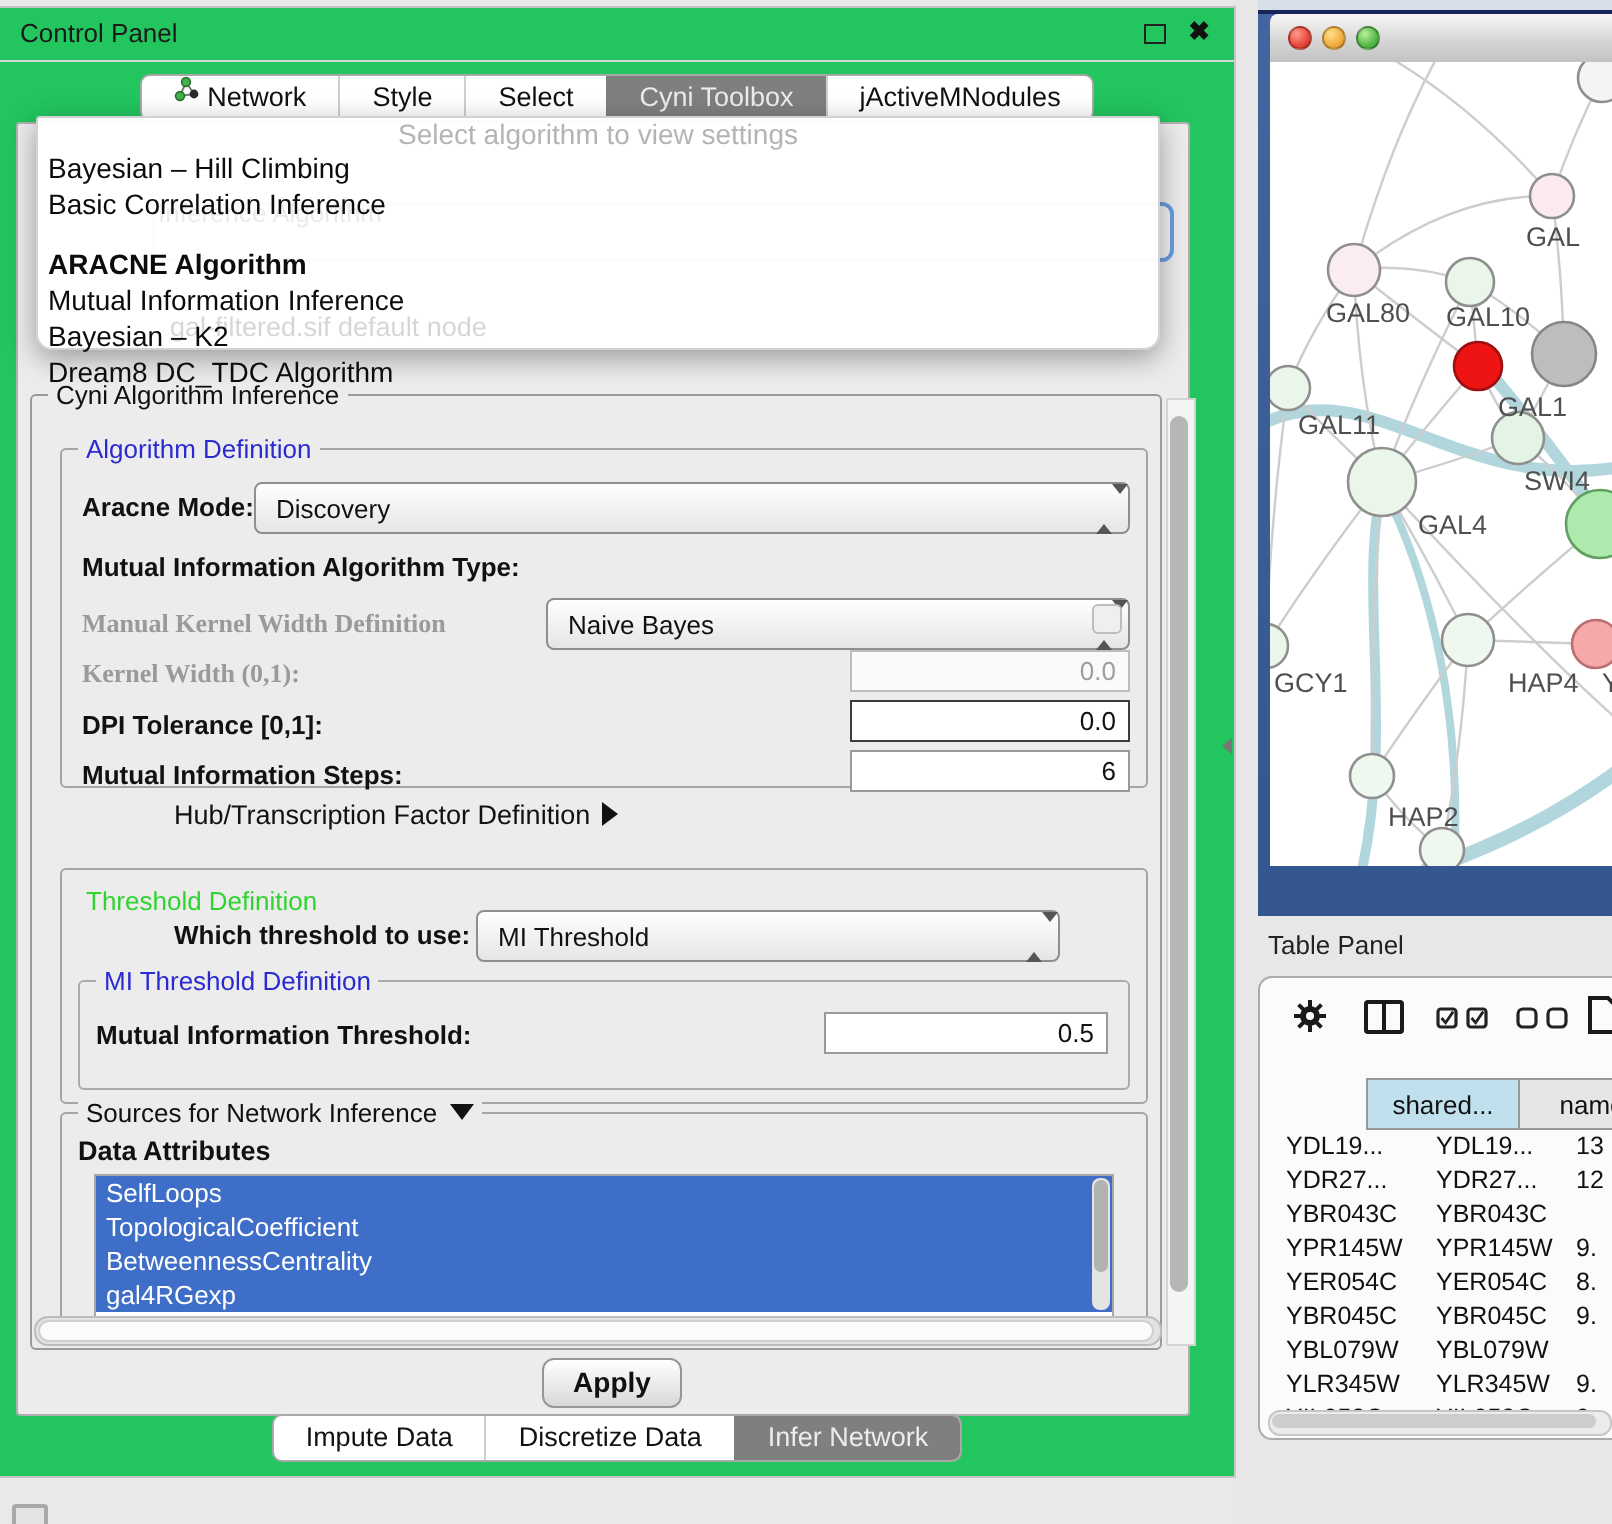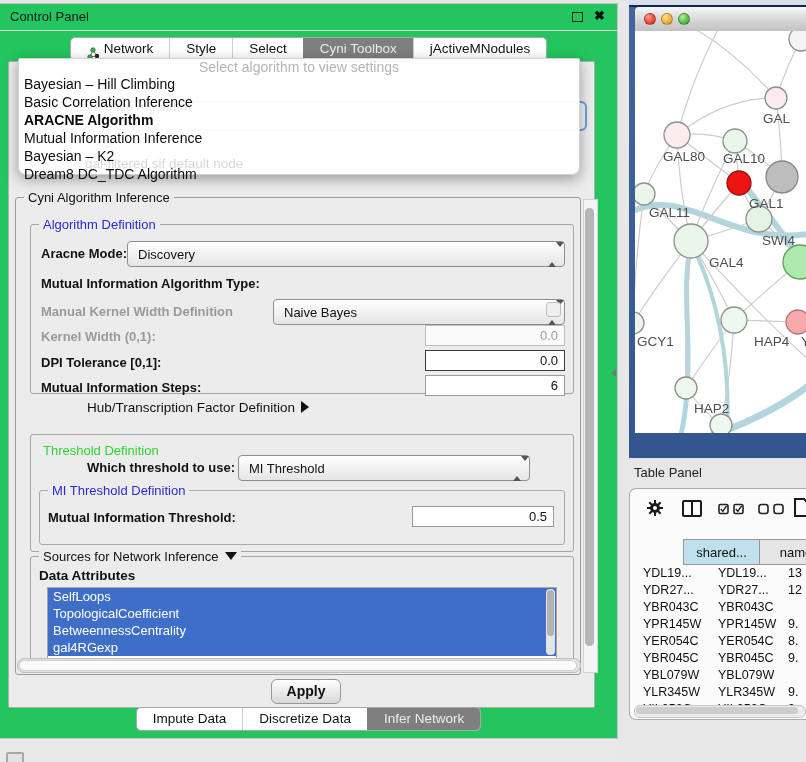--- a/index.html
+++ b/index.html
@@ -15,38 +15,38 @@
   .ctl-titlebar{position:absolute;left:0;top:0;width:100%;height:26px;border-bottom:1px solid #d6d6d6;}
   .ctl-title{position:absolute;left:10px;top:0;line-height:26px;font-size:13px;color:#1a1a1a;}
   .float-icon{position:absolute;right:34px;top:8px;width:9px;height:8px;border:1.5px solid #222;background:transparent;}
   .close-icon{position:absolute;right:12px;top:4px;font-size:13px;font-weight:bold;color:#111;}
 
   
   .tabbar{position:absolute;left:0;width:100%;display:flex;justify-content:center;}
   .tabbar.top{top:33px;}
   .tabbar.bottom{top:703px;}
   .tabgroup{display:flex;background:#fff;border:1px solid #a8a8a8;border-radius:5px;overflow:hidden;height:22px;}
-  .tab{padding:0 16px;line-height:22px;font-size:13.5px;color:#111;display:flex;align-items:flex-end;gap:4px;border-left:1px solid #cfcfcf;}
+  .tab{padding:0 16px;line-height:22px;font-size:13.5px;color:#111;display:flex;align-items:flex-start;gap:4px;border-left:1px solid #cfcfcf;}
   .tab:first-child{border-left:none;}
   .tab.sel{background:#7f7f7f;color:#ececec;border-left-color:#7f7f7f;}
 
   
   .content{position:absolute;left:8px;top:57px;width:585px;height:645px;border:1px solid #b0b0b0;border-radius:2px;background:#ececec;}
 
   
   .ghost-combo{position:absolute;left:67px;top:39px;width:507px;height:26px;border:2px solid #6a9fe0;border-radius:6px;background:#f4f4f4;z-index:1;}
 
   
   .grp{position:absolute;border:1px solid #9b9b9b;border-radius:3px;}
   .gtitle{position:absolute;top:-8px;left:8px;background:#ececec;padding:0 4px;font-size:13px;color:#111;white-space:nowrap;}
   .gtitle.blue{color:#2a2ad0;}
   .gtitle.green{color:#2fd42f;margin-top:16px;}
 
   .lbl{position:absolute;font-size:13px;font-weight:bold;color:#111;white-space:nowrap;}
-  .lbl.dis{color:#9a9a9a;}
+  .lbl.dis{color:#9a9a9a;font-family:Liberation Serif, serif;}
   .plain{position:absolute;font-size:13.5px;color:#111;white-space:nowrap;}
 
   .combo{position:absolute;height:24px;border:1px solid #8e8e8e;border-radius:4px;
     background:linear-gradient(#ffffff,#e5e5e5);box-shadow:inset 0 1px 0 #fff;
     display:flex;align-items:center;font-size:13px;color:#111;padding-left:10px;}
   .spin{position:absolute;right:6px;top:5px;width:10px;}
   .spin .up{width:0;height:0;border-left:4px solid transparent;border-right:4px solid transparent;border-bottom:5px solid #555;margin-bottom:3px;}
   .spin .dn{width:0;height:0;border-left:4px solid transparent;border-right:4px solid transparent;border-top:5px solid #555;}
 
   .tfield{position:absolute;height:19px;border:1px solid #9a9a9a;background:#fff;font-size:13px;text-align:right;
@@ -71,21 +71,21 @@
   .hscroll .thumb{position:absolute;left:1px;top:1px;width:99%;height:9px;background:#fbfbfb;border:1px solid #cfcfcf;border-radius:6px;}
 
   .apply-btn{position:absolute;left:262px;top:617px;width:68px;height:23px;border:1px solid #979797;border-radius:6px;
     background:linear-gradient(#ffffff,#d8d8d8);font-size:14px;color:#111;text-align:center;line-height:22px;font-weight:bold;}
 
   
   .popup{position:absolute;left:18px;top:54px;width:560px;height:115px;background:rgba(255,255,255,0.97);
     border:1px solid #d2d2d2;border-radius:2px 2px 8px 8px;box-shadow:0 4px 14px rgba(0,0,0,0.35);z-index:40;}
   .popup .prompt{text-align:center;color:#b4b4b4;font-size:14px;height:15px;line-height:15px;margin-top:1px;}
   .popup .item{height:18px;line-height:18px;font-size:14px;color:#0c0c0c;padding-left:5px;white-space:nowrap;}
-  .popup .item.bold{font-weight:bold;}
+  .popup .item.bold{font-weight:bold;margin-top:12px;}
   .ghost1{position:absolute;left:60px;top:40px;font-size:13px;color:#000;opacity:0.08;}
   .ghost2{position:absolute;left:66px;bottom:3px;font-size:13.5px;color:#000;opacity:0.16;}
 
   
   .collapse-arrow{position:absolute;left:611px;top:369px;width:0;height:0;
     border-top:4px solid transparent;border-bottom:4px solid transparent;border-right:5px solid #777;z-index:3;}
 
   
   .net-window{position:absolute;left:629px;top:0;width:177px;height:458px;background:linear-gradient(#44659f,#33568e);z-index:1;}
   .net-topstrip{position:absolute;left:0;top:0;width:100%;height:5px;background:#d9dfe9;}

